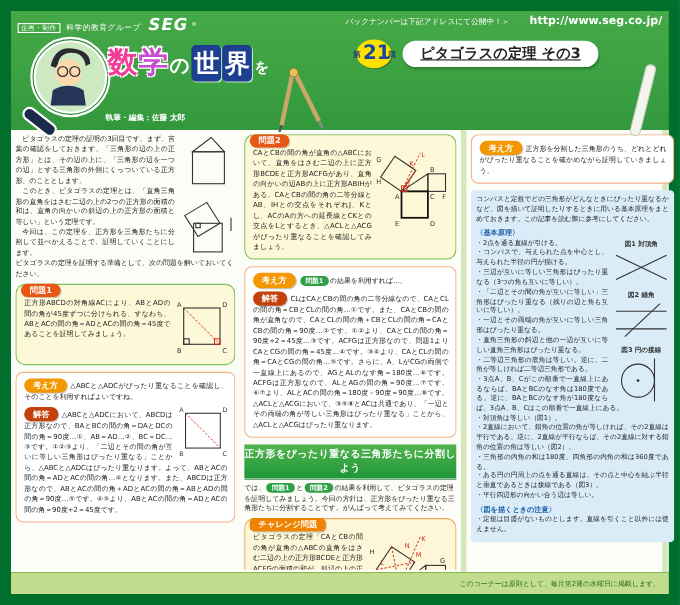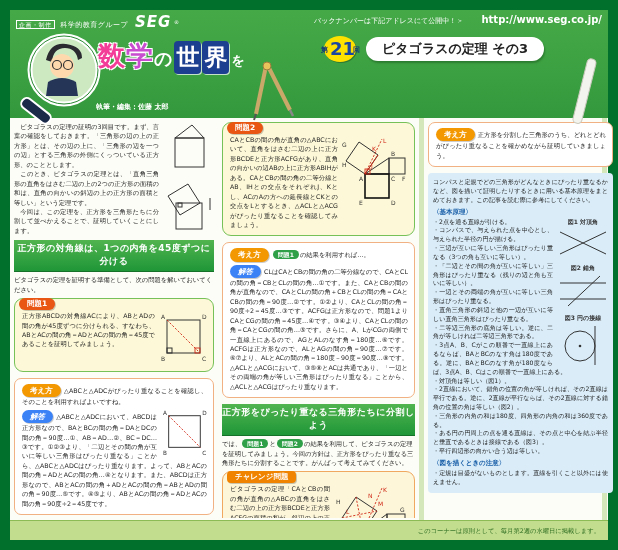--- a/index.html
+++ b/index.html
@@ -39,21 +39,21 @@
   .tp-y { color:#ffe400; font-size:22px; }
   .tp-w { color:#fffef0; font-size:15px; }
   .tp-Y { color:#ffe400; font-size:24px; }
   #subtitle { margin-top:4px; color:#fff; font-size:10px; font-weight:bold; letter-spacing:1px; }
   #episode-row { margin-top:6px; display:flex; align-items:center; justify-content:center; gap:6px; }
   #ep-badge { position:relative; width:40px; height:26px; }
   #ep-badge .disc { position:absolute; left:4px; top:0; width:32px; height:26px; background:#ffe100; border-radius:50%; box-shadow:1px 1px 0 rgba(0,0,0,.25); }
   #ep-badge .pre { position:absolute; left:1px; top:9px; font-size:7px; font-weight:bold; color:#15387a; }
   #ep-badge .num { position:absolute; left:10px; top:2px; font-size:18px; font-weight:bold; color:#1b46a0; }
   #ep-badge .suf { position:absolute; right:0px; top:9px; font-size:7px; font-weight:bold; color:#15387a; }
-  #ep-title { background:#fff; border-radius:12px; padding:3px 16px; font-size:13px; font-weight:bold; color:#222; box-shadow:1px 2px 2px rgba(0,40,0,.3); }
+  #ep-title { background:#fff; border-radius:12px; padding:3px 16px; font-size:13px; font-weight:bold; color:#222; box-shadow:1px 2px 2px rgba(0,40,0,.3);text-decoration:underline; }
   #compass-illu { position:absolute; left:-16px; top:28px; }
   #ruler-illu { position:absolute; right:2px; top:26px; }
 
   
   #content { position:absolute; top:113px; left:5px; right:5px; bottom:25px; background:#fdfdf8; }
   .vsep { position:absolute; top:0; bottom:0; width:5px; background:#d4e7bb; }
   #sep1 { left:409px; } #sep2 { right:1px; }
   .col { position:absolute; top:4px; bottom:2px; overflow:hidden; }
   #col-left { left:4px; width:200px; }
   #col-mid { left:212px; width:193px; }
@@ -65,21 +65,21 @@
   .lead { font-size:6.3px; line-height:1.5; color:#222; margin-bottom:4px; }
 
   .problem-box { position:relative; background:#fdf8d7; border:1.6px solid #76c158; border-radius:9px; padding:12px 6px 6px 7px; margin-bottom:6px; }
   .challenge-box { background:#fdf6d9; border:1.6px solid #f0a860; }
   .answer-box { position:relative; background:#fff; border:1.2px solid #f2b183; border-radius:7px; padding:5px 6px 6px 7px; margin-bottom:6px; }
 
   .badge { display:inline-block; color:#fff; font-weight:bold; font-size:7.5px; border-radius:9px; padding:1px 8px; box-shadow:1px 1px 0 rgba(0,0,0,.2); }
   .badge-problem { background:#e95513; position:absolute; top:-1px; left:4px; }
   .badge-challenge { background:#f08300; position:absolute; top:-1px; left:4px; border-radius:4px; }
   .badge-approach { background:#f39800; margin-right:3px; }
-  .badge-answer { background:#3b82f6; margin-right:3px;font-style:italic; }
+  .badge-answer { background:#c2410c; margin-right:3px; }
   .refpill { display:inline-block; background:#2fa048; color:#fff; font-weight:bold; font-size:6px; border-radius:7px; padding:0 5px; margin:0 1px; }
 
   .figfloat { float:right; margin:0 0 2px 4px; }
   .figstack { float:right; margin:0 0 2px 5px; display:flex; flex-direction:column; gap:6px; align-items:center; }
 
   svg.diagram { display:block; }
   .dk { stroke:#333; fill:none; stroke-width:1; }
   .dkthick { stroke:#111; fill:none; stroke-width:1.6; }
   .reddash { stroke:#d02a18; fill:none; stroke-width:0.9; stroke-dasharray:2.2 1.6; }
   .redline { stroke:#d02a18; fill:none; stroke-width:0.9; }
@@ -176,21 +176,20 @@
             <rect x="12" y="27" width="26" height="26" class="dk"></rect>
             <rect x="14" y="27" width="4" height="4" class="dk"></rect>
             <line x1="46" y1="22" x2="46" y2="34" class="dk"></line>
           </svg>
         </span>
         <p>ピタゴラスの定理の証明の3回目です。まず、言葉の確認をしておきます。「三角形の辺の上の正方形」とは、その辺の上に、「三角形の辺を一つの辺」とする三角形の外側にくっついている正方形、のこととします。</p>
         <p>このとき、ピタゴラスの定理とは、「直角三角形の直角をはさむ二辺の上の2つの正方形の面積の和は、直角の向かいの斜辺の上の正方形の面積と等しい」という定理です。</p>
         <p>今回は、この定理を、正方形を三角形たちに分割して並べかえることで、証明していくことにします。</p>
       </div>
 
-      <div class="ghead">正方形の対角線は、1つの内角を45度ずつに分ける</div>
       <div class="lead">ピタゴラスの定理を証明する準備として、次の問題を解いておいてください。</div>
 
       <div class="problem-box clearfix">
         <span class="badge badge-problem">問題1</span>
         <svg class="diagram figfloat" width="48" height="52" viewBox="0 0 48 52">
           <rect x="8" y="9" width="33" height="33" class="dk"></rect>
           <line x1="8" y1="9" x2="41" y2="42" class="reddash"></line>
           <rect x="36" y="37" width="5" height="5" class="redline"></rect>
           <rect x="8" y="37" width="5" height="5" class="dk"></rect>
           <text x="2" y="8" class="lbl">A</text>

